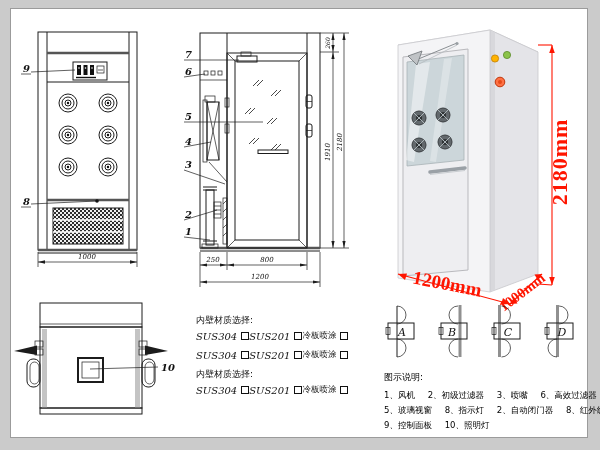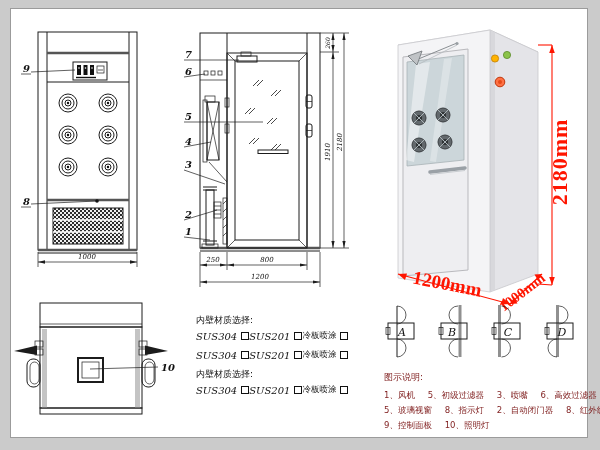--- a/index.html
+++ b/index.html
@@ -25,21 +25,21 @@
   .materials{left:196px;top:314px;width:190px;color:#111}
   .mat-title{font-size:9px;line-height:12px;margin-bottom:4px;white-space:nowrap}
   .mat-row{display:flex;align-items:center;margin-bottom:7px}
   .mat-opt{display:flex;align-items:center;margin-right:0;white-space:nowrap}
   .mat-opt-label{font-family:"DejaVu Serif",serif;font-style:italic;font-size:10px}
   .mat-opt-label.cjk{font-family:"DejaVu Sans",sans-serif;font-style:normal;font-size:8.5px}
   .mat-checkbox{width:8px;height:8px;border:1.4px solid #111;margin-left:4px;background:#fff;display:inline-block}
   
   .door-types{left:386px;top:303px;display:flex;gap:23px}
   
-  .legend{left:384px;top:371px;width:208px;color:#7f1d1d}
+  .legend{left:384px;top:371px;width:208px;color:#000000}
   .legend-title{font-size:9px;margin-bottom:4px}
   .legend-line{font-size:8.5px;line-height:15px;white-space:nowrap}
   .legend-line span{margin-right:10px}
 </style>
 </head>
 <body>
 
 <div class="page">
   <div class="canvas"></div>
 
@@ -453,21 +453,21 @@
           <span class="mat-checkbox"></span>
         </span>
       </div>
     </div>
   </div>
 
   <div class="abs legend">
     <div class="legend-title">图示说明:</div>
     <div class="legend-line">
       <span>1、风机</span>
-      <span>5、初级过滤器</span>
+      <span>2、初级过滤器</span>
       <span>3、喷嘴</span>
       <span>6、高效过滤器</span>
     </div>
     <div class="legend-line">
       <span>5、玻璃视窗</span>
       <span>8、指示灯</span>
       <span>2、自动闭门器</span>
       <span>8、红外线感应器</span>
     </div>
     <div class="legend-line">

